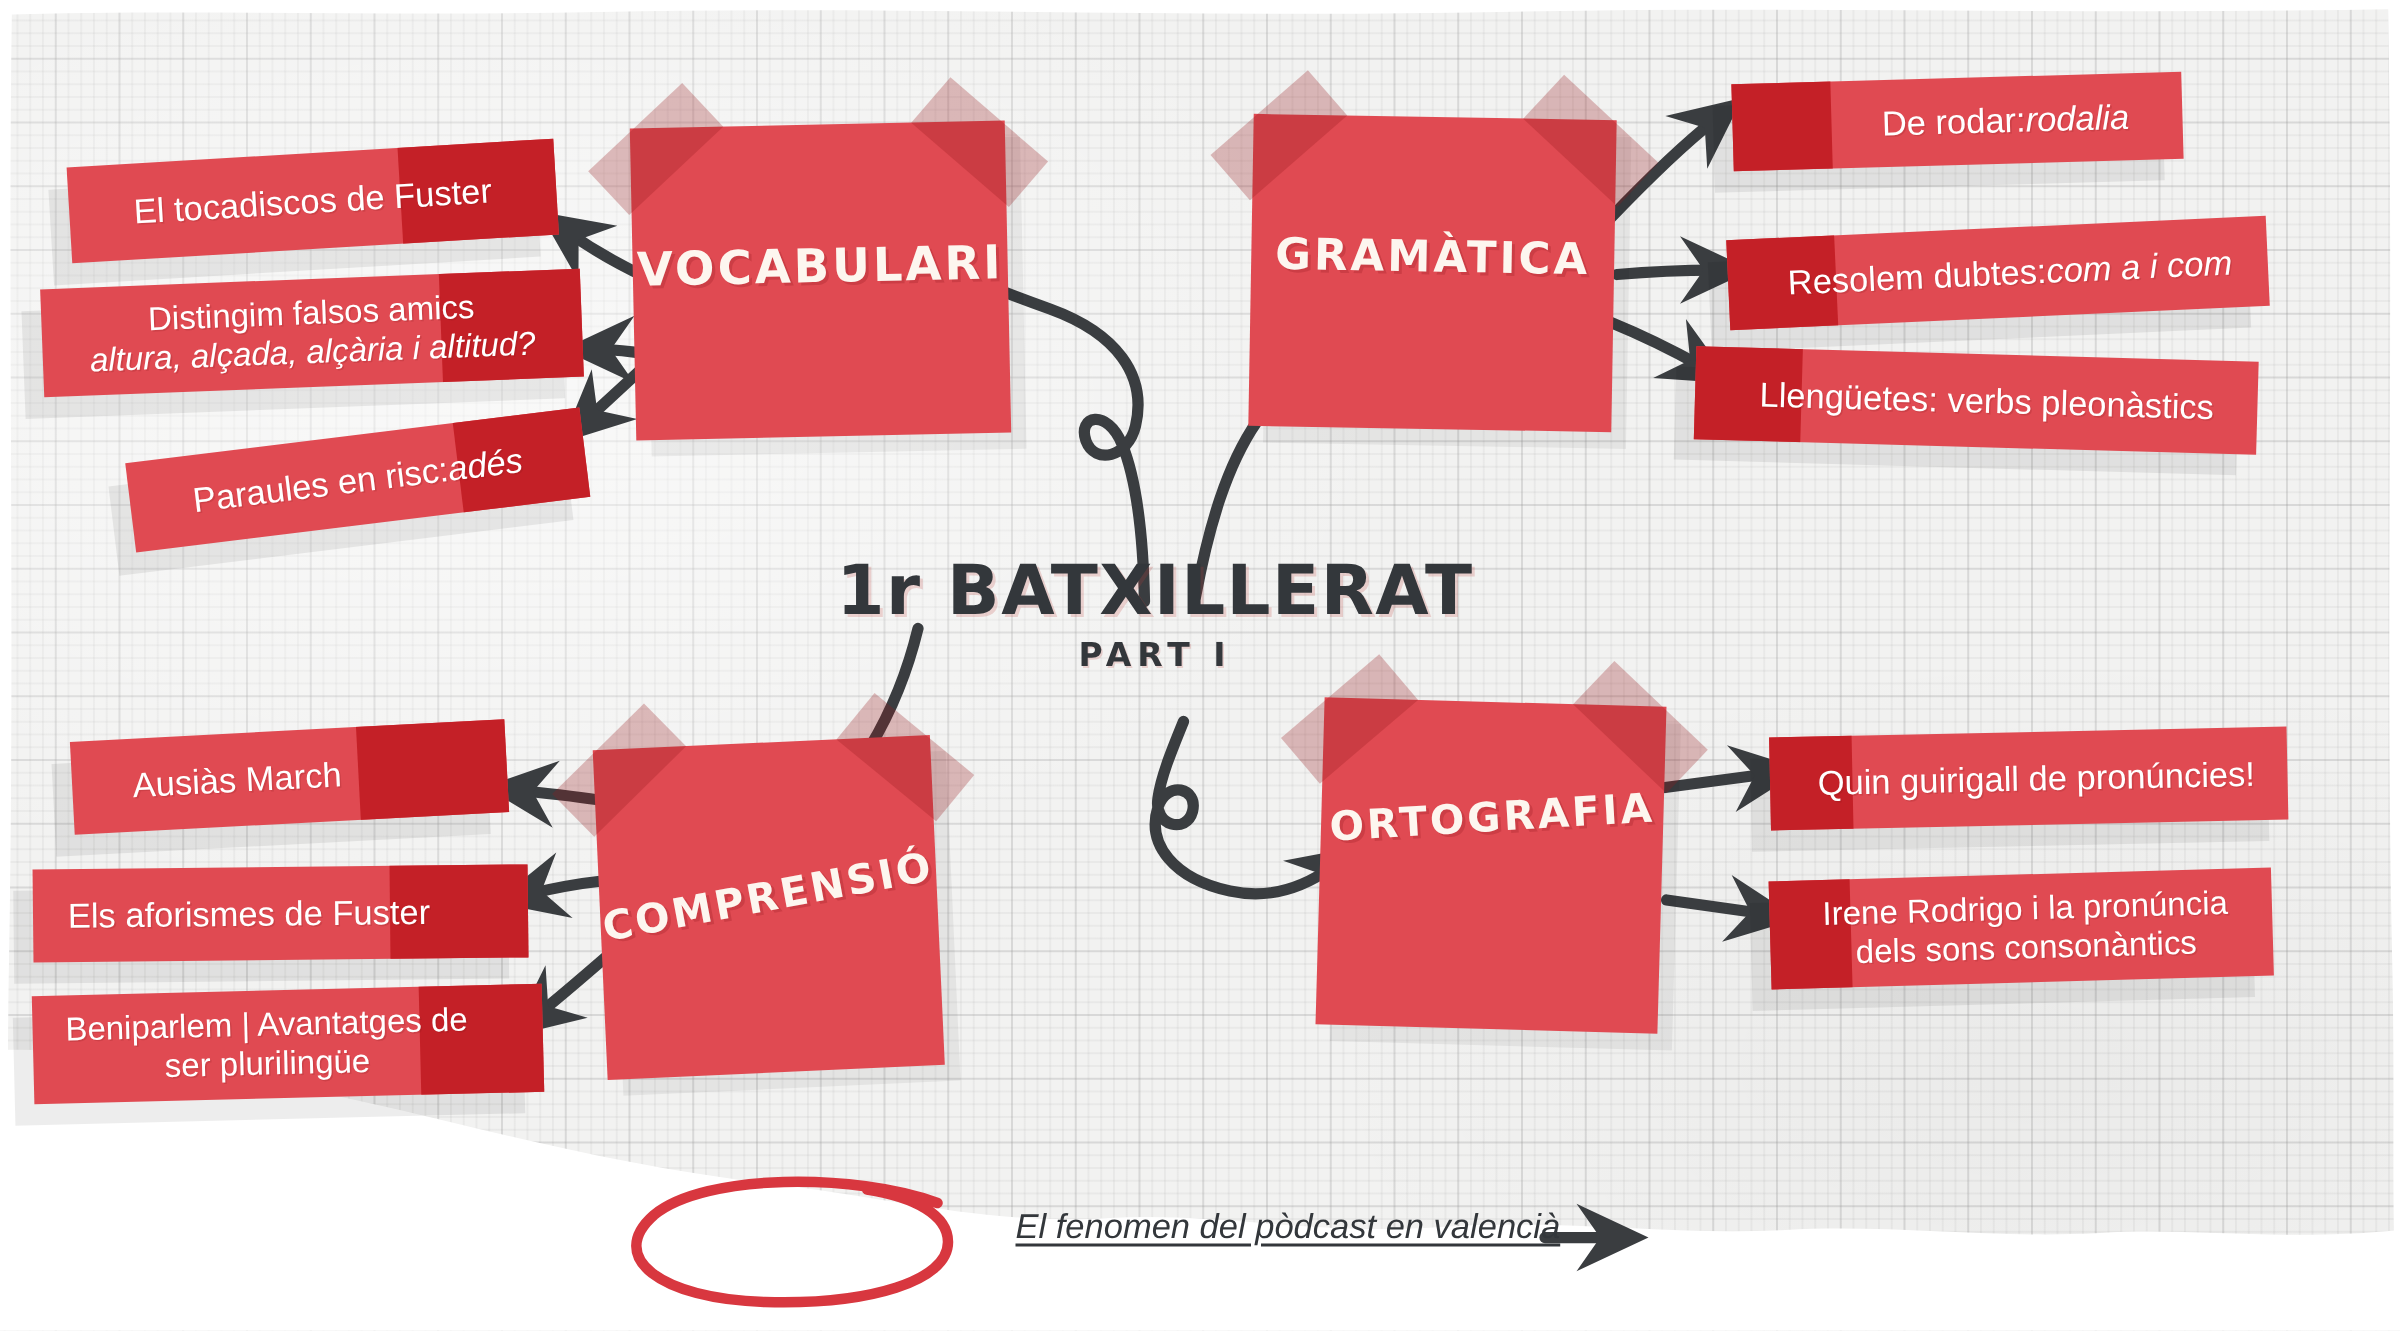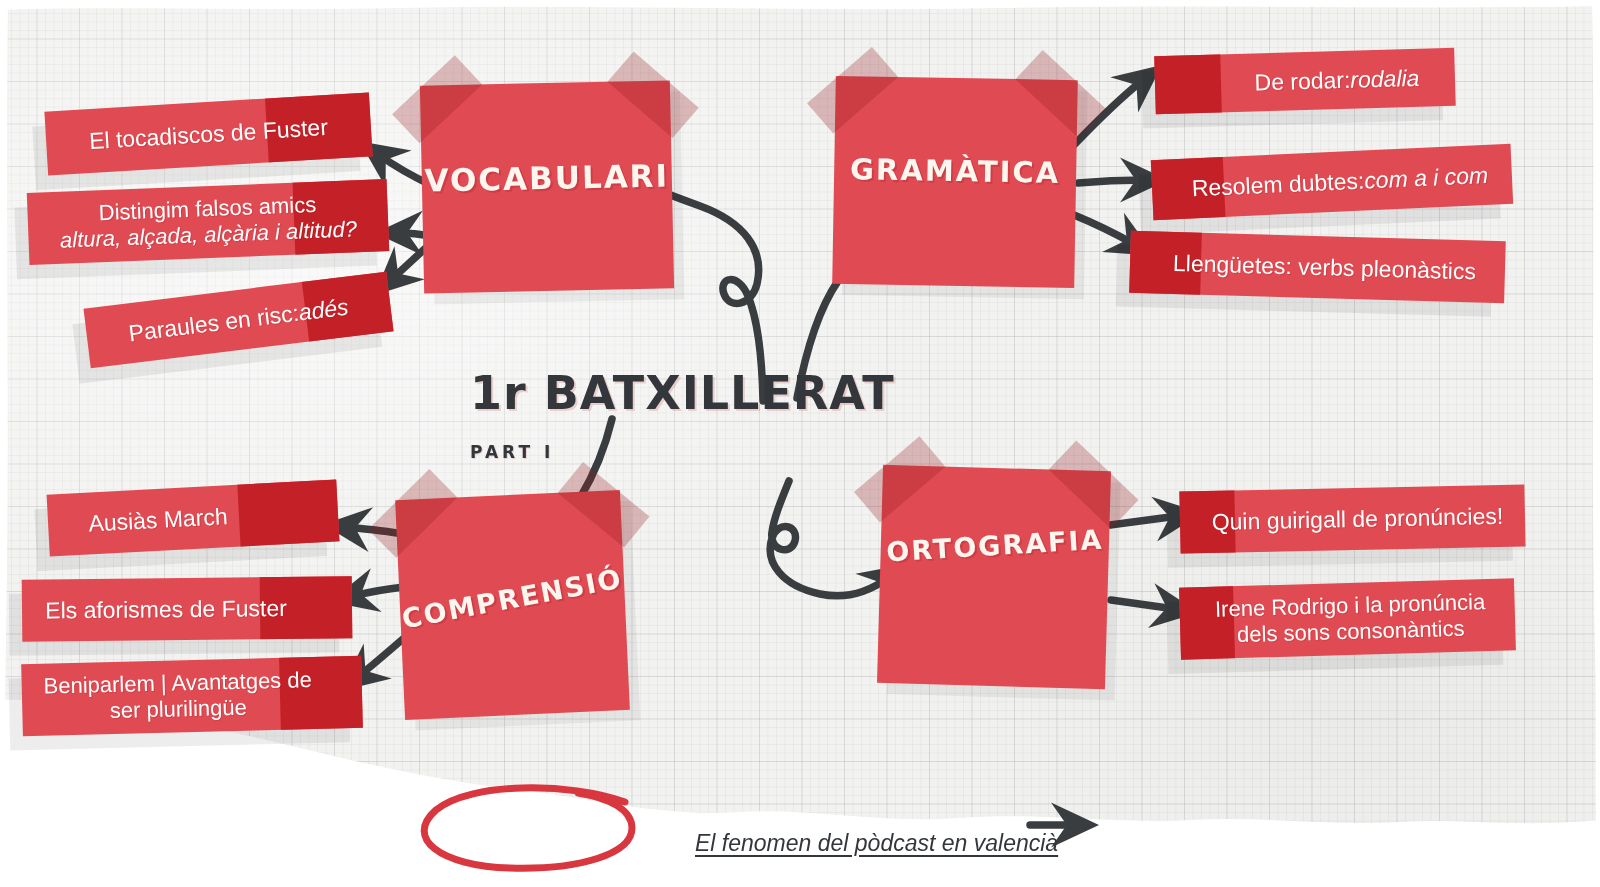--- a/index.html
+++ b/index.html
@@ -80,47 +80,47 @@
     font-size:24px;line-height:1.16;
     text-align:center;
     padding:0 16px;
     box-sizing:border-box;
     text-shadow:1px 1px 0 rgba(120,20,24,.18);
   }
   .banner .txt i{font-style:italic;}
 
   
   #center-title{
-    position:absolute;left:470px;top:366px;width:600px;
+    position:absolute;left:470px;top:366px;width:600px;text-align:center;
     color:#33373b;pointer-events:none;
   }
   #center-title .main{
     font-family:"DejaVu Sans", sans-serif;
     font-weight:700;font-size:46px;letter-spacing:1px;
     text-shadow:2px 2px 0 rgba(190,60,55,.20);
   }
   #center-title .sub{
-    margin-top:22px;
+    margin-top:5px;
     font-family:"DejaVu Sans", sans-serif;
-    font-weight:700;font-size:17px;letter-spacing:4px;
+    font-weight:700;font-size:22px;letter-spacing:4px;
     text-shadow:1px 1px 0 rgba(190,60,55,.18);
   }
 
   
   #footer{position:absolute;left:410px;top:780px;width:760px;height:90px;}
   #footer .brand{
     position:absolute;left:26px;top:14px;
     font-family:"DejaVu Sans", sans-serif;
     font-weight:700;font-size:33px;letter-spacing:2px;color:#35393d;
   }
   #footer .link{
-    position:absolute;left:285px;top:24px;
+    position:absolute;left:267px;top:24px;
     font-family:"Liberation Sans", sans-serif;
     font-style:italic;font-size:23px;color:#33373b;
-    text-decoration:underline;text-underline-offset:4px;margin-top:26px;
+    text-decoration:underline;text-underline-offset:4px;
   }
   svg.ink{position:absolute;left:0;top:0;overflow:visible;pointer-events:none;}
 </style>
 </head>
 <body>
 
 <div id="stage">
 
   <div class="paper"></div>
   <div class="paper-shade"></div>

